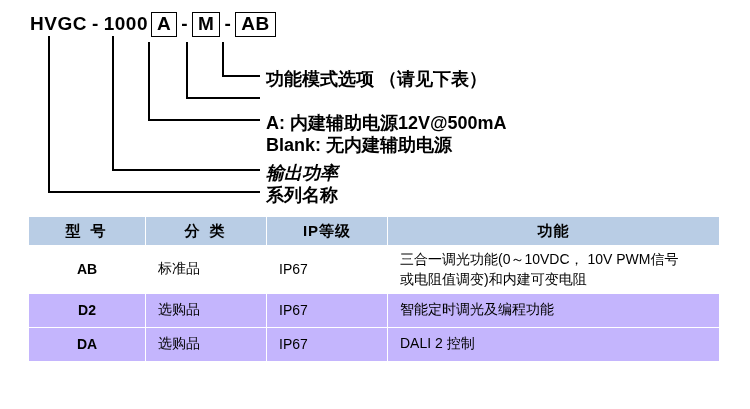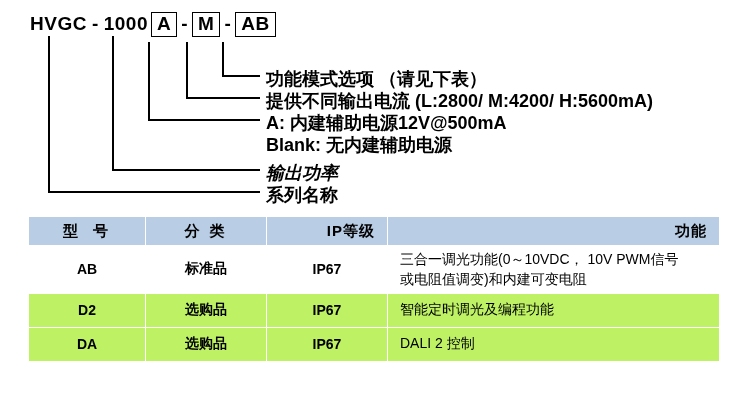--- a/index.html
+++ b/index.html
@@ -75,55 +75,55 @@
     width: 692px;
     border-collapse: collapse;
     font-size: 14px;
   }
   .spec-table th {
     background: #b9cde5;
     border: 1px solid #ffffff;
     font-weight: bold;
     font-size: 15px;
     height: 28px;
-    text-align: right;
+    text-align: center;
     padding: 0 12px;
     letter-spacing: 1px;
     color: #000;
   }
   .spec-table th.c {
     text-align: center;
     letter-spacing: 3px;
   }
   .spec-table td {
     border: 1px solid #ffffff;
     height: 27px;
     padding: 3px 12px;
     vertical-align: middle;
     font-size: 14px;
     color: #000;
   }
   .spec-table tr.odd td {
-    background: #bef264;
+    background: #c4b5fd;
   }
   .spec-table tr.even td {
     background: #ffffff;
   }
   .spec-table td.ctr {
     text-align: center;
     font-weight: bold;
   }
   .spec-table td.lft {
-    text-align: center;
-    font-weight: bold;
+    text-align: left;
+    font-weight: normal;
   }
   .spec-table td.func {
     font-weight: normal;
   }
-  .col-a { width: 92px; font-family: Liberation Mono, monospace; }
+  .col-a { width: 92px; }
   .col-b { width: 96px; }
   .col-c { width: 96px; }
   .cell-two-line { line-height: 1.45; }
 </style>
 </head>
 <body>
 
 <div id="page">
 
   <div class="code-line">
@@ -146,21 +146,20 @@
   <div class="vline" style="left:148px; top:42px; height:78px;"></div>
   <div class="hline" style="left:148px; top:119px; width:112px;"></div>
 
   <div class="vline" style="left:112px; top:36px; height:134px;"></div>
   <div class="hline" style="left:112px; top:169px; width:148px;"></div>
 
   <div class="vline" style="left:48px; top:36px; height:156px;"></div>
   <div class="hline" style="left:48px; top:191px; width:212px;"></div>
 
   <div class="note" style="left:266px; top:67px;">功能模式选项 （请见下表）</div>
-  <div class="note" style="left:266px; top:89px;">提供不同输出电流 (L:2800/ M:4200/ H:5600mA)</div>
   <div class="note" style="left:266px; top:111px;">A: 内建辅助电源12V@500mA</div>
   <div class="note" style="left:266px; top:133px;text-align:center;">Blank: 无内建辅助电源</div>
   <div class="note" style="left:266px; top:161px;font-style:italic;">输出功率</div>
   <div class="note" style="left:266px; top:183px;">系列名称</div>
 
   <table class="spec-table">
     <thead>
       <tr>
         <th class="c col-a">型 号</th>
         <th class="c col-b">分 类</th>

